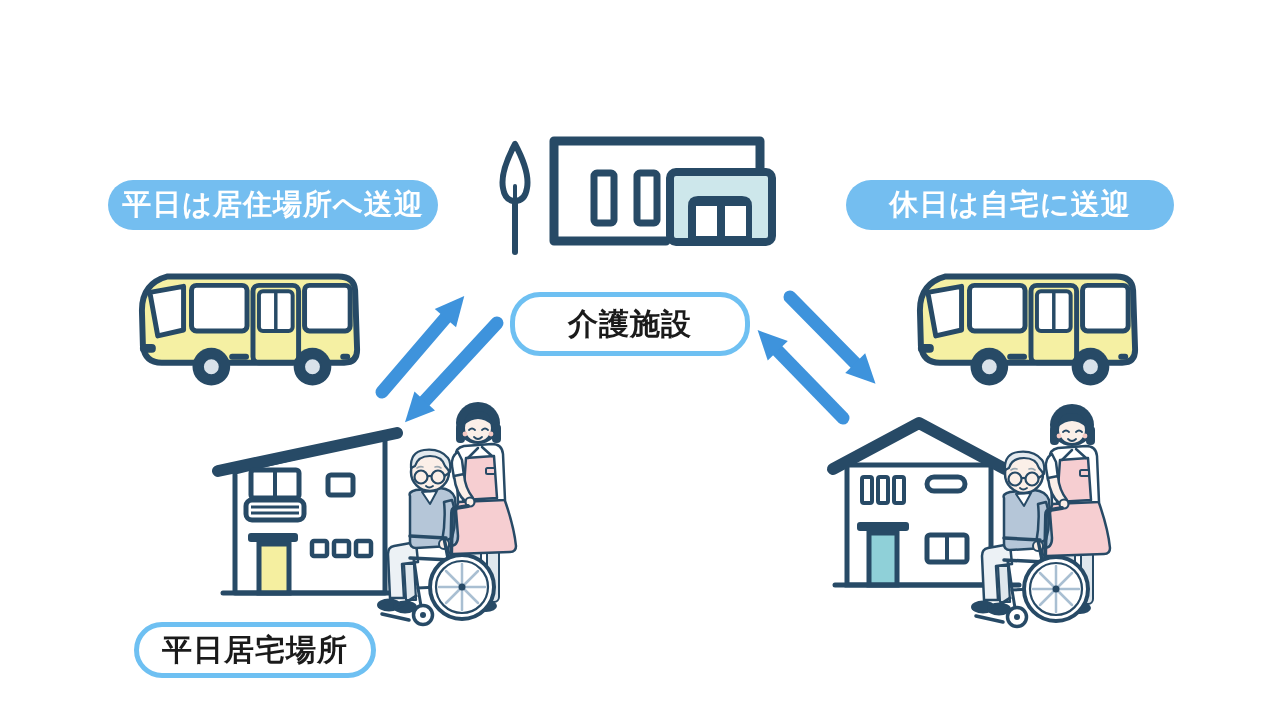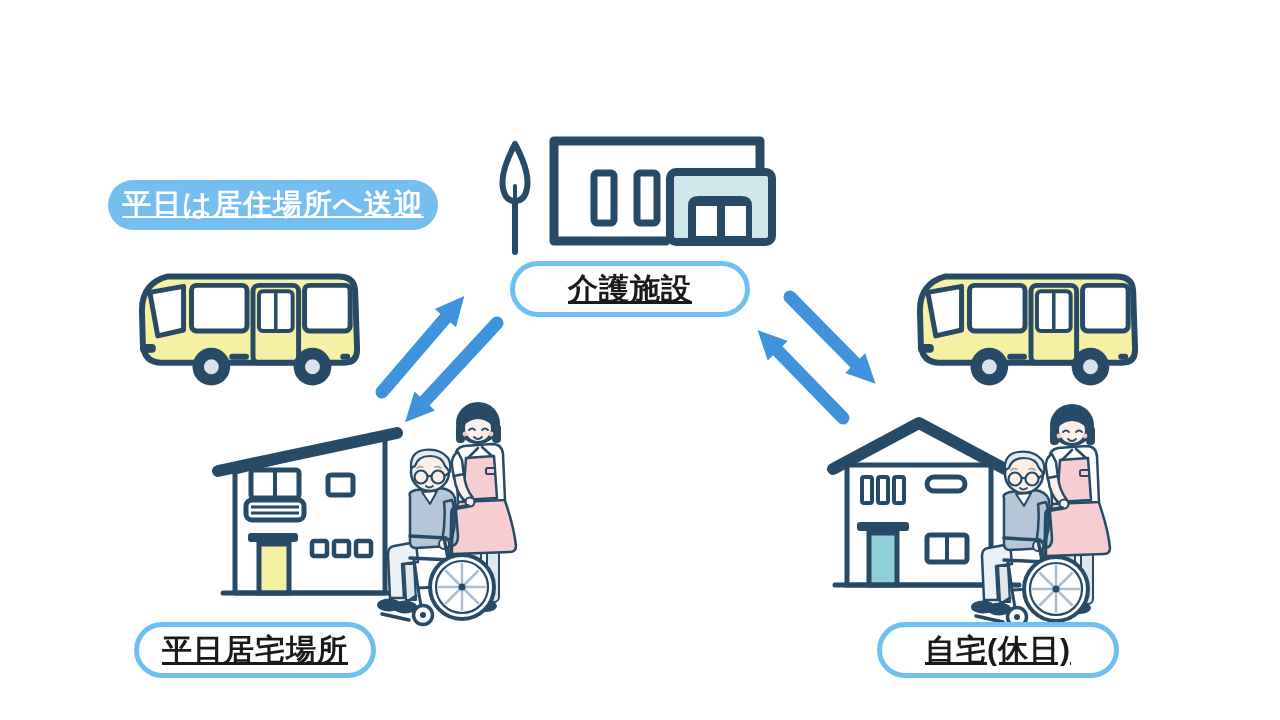--- a/index.html
+++ b/index.html
@@ -12,21 +12,21 @@
   }
   html,body{margin:0;padding:0;background:#fff;}
   #canvas{
     position:relative;width:1280px;height:720px;background:#fff;overflow:hidden;
     font-family:"Liberation Sans","DejaVu Sans",sans-serif;
   }
   .abs{position:absolute;}
   .pill{
     display:flex;align-items:center;justify-content:center;
     box-sizing:border-box;border-radius:30px;font-weight:700;
-    letter-spacing:1px;white-space:nowrap;text-decoration:underline;
+    letter-spacing:1px;white-space:nowrap;
   }
   .pill-blue{background:var(--sky-blue);color:var(--white);font-size:29px;border-radius:25px;}
   .pill-white{background:var(--white);color:var(--text-dark);font-size:30px;border:5px solid var(--pill-border);}
   svg{display:block;overflow:visible;}
 </style>
 </head>
 <body>
 
 <div id="canvas">
 
@@ -189,20 +189,20 @@
   <svg class="abs" style="left:352px;top:396px" width="170" height="235" viewBox="0 0 170 235">
     <use href="#people-shape"></use>
   </svg>
 
   <svg class="abs" style="left:946px;top:398px" width="170" height="235" viewBox="0 0 170 235">
     <use href="#people-shape"></use>
   </svg>
 
   <div class="abs pill pill-blue" style="left:108px;top:180px;width:330px;height:50px">平日は居住場所へ送迎</div>
 
-
-  <div class="abs pill pill-white" style="left:510px;top:261px;width:240px;height:56px">介護施設</div>
+  <div class="abs pill pill-blue" style="left:846px;top:180px;width:328px;height:50px">休日は自宅に送迎</div>
+
+  <div class="abs pill pill-white" style="left:510px;top:292px;width:240px;height:64px">介護施設</div>
 
   <div class="abs pill pill-white" style="left:134px;top:622px;width:242px;height:56px">平日居宅場所</div>
 
-  <div class="abs pill pill-white" style="left:877px;top:622px;width:242px;height:56px">自宅(休日)</div>
 
 </div>
 
 </body></html>

